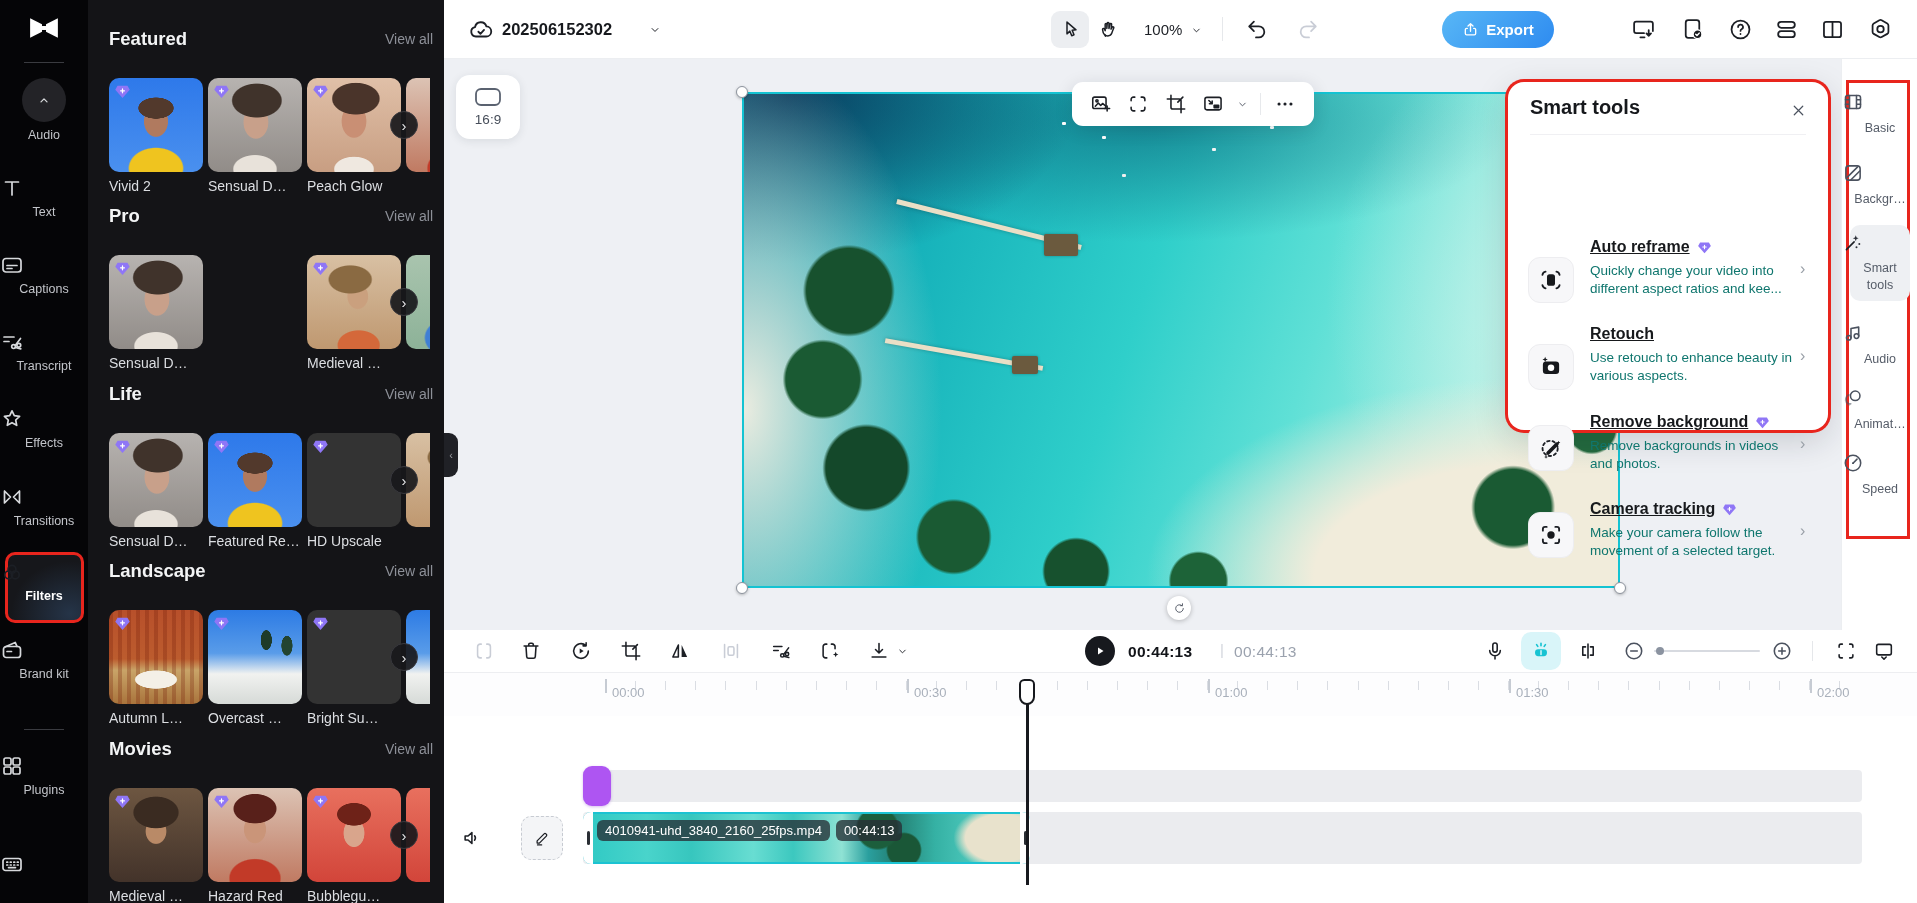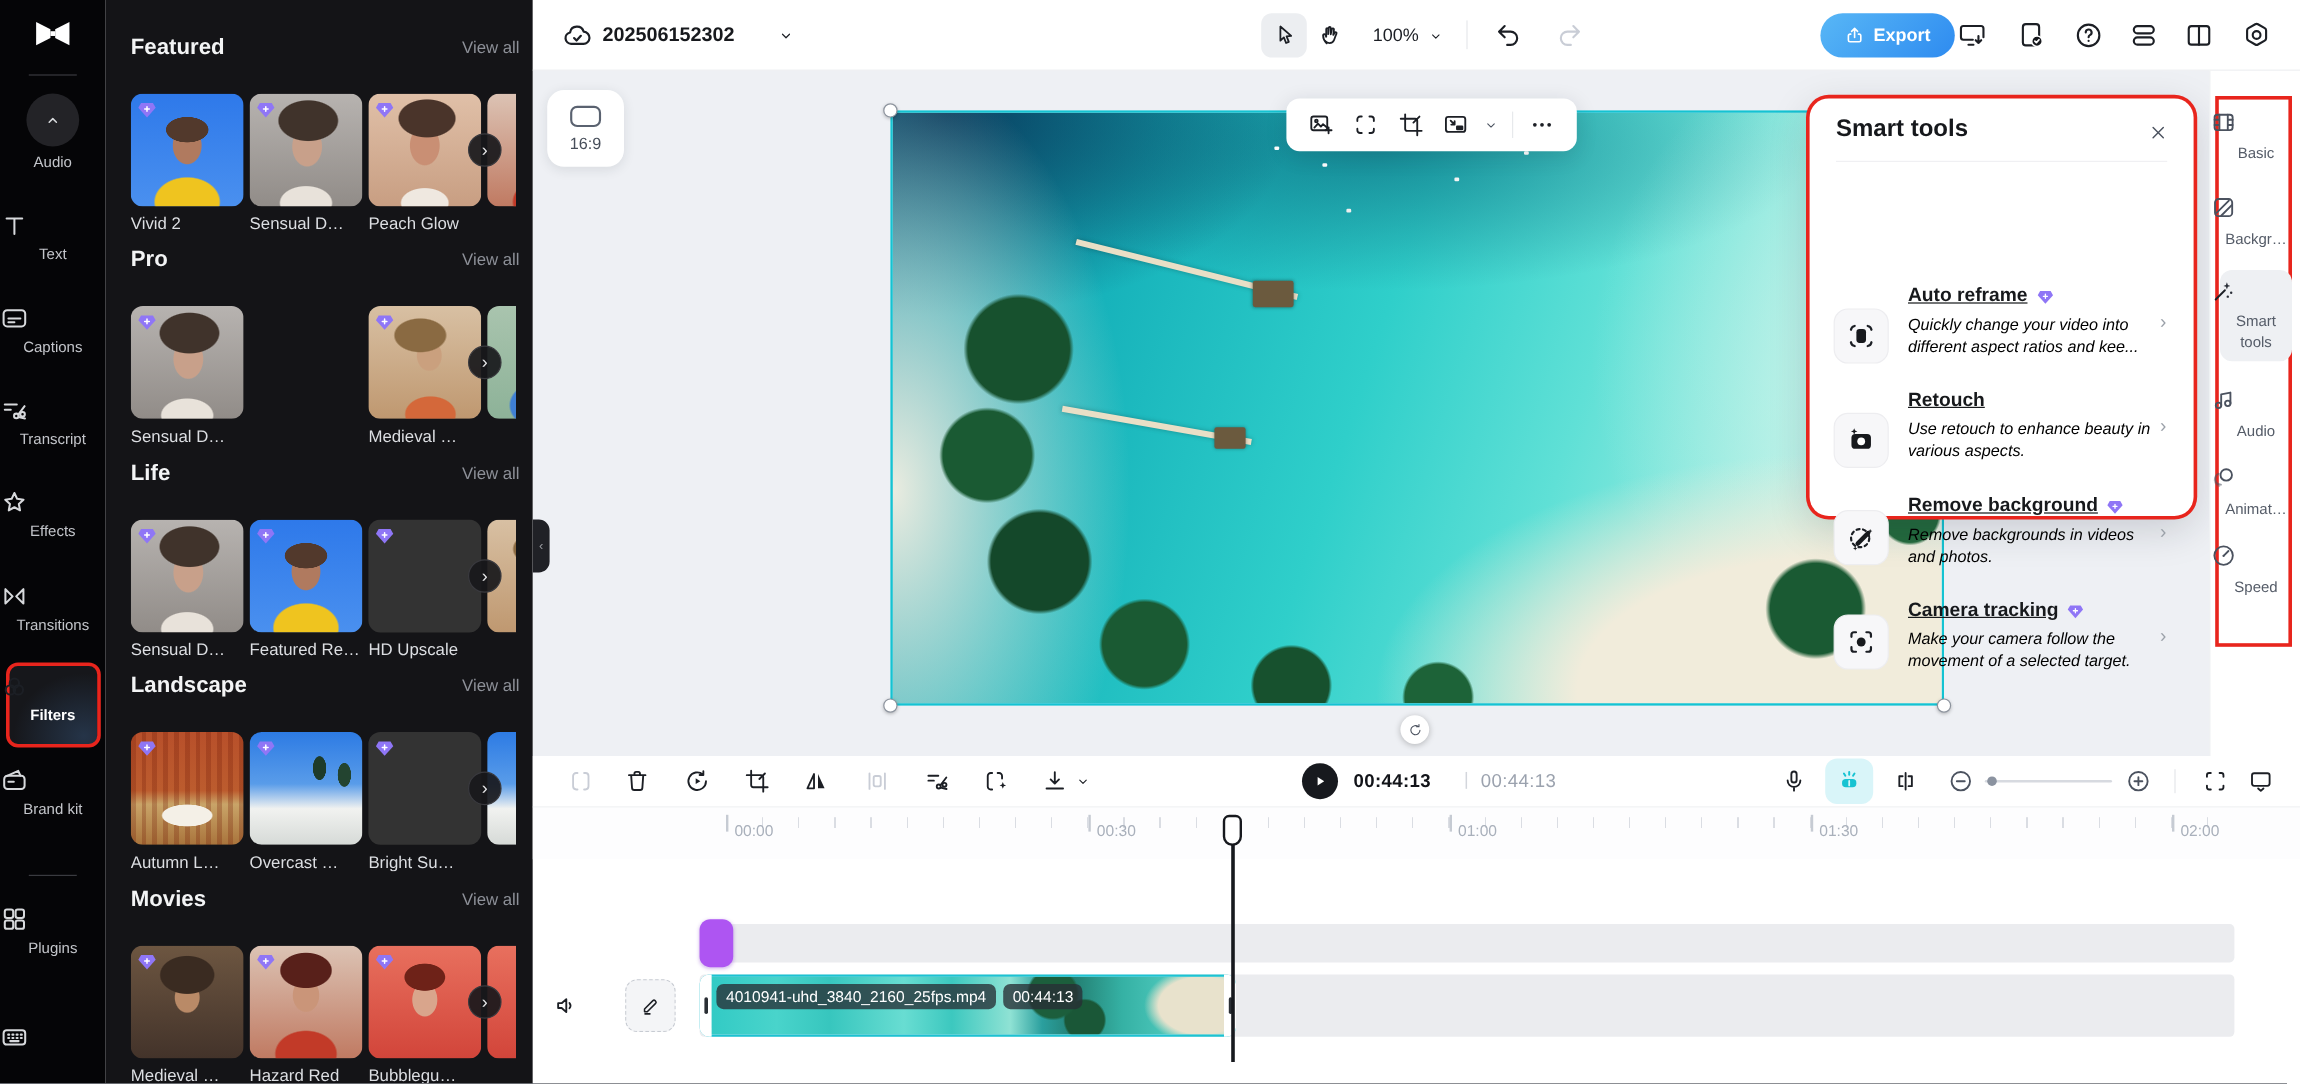--- a/index.html
+++ b/index.html
@@ -95,21 +95,21 @@
   .t-bubblegum{background:
     radial-gradient(ellipse 30px 20px at 50% 28%, #6e2218 0 55%, rgba(110,34,24,0) 58%),
     radial-gradient(ellipse 18px 24px at 50% 48%, #d9a58c 0 56%, rgba(217,165,140,0) 60%),
     linear-gradient(180deg,#e8705e 0%,#d2453a 100%);}
 
   
   .topbar{left:444px;top:0;width:1573px;height:59px;background:#ffffff;border-bottom:1px solid #eceef1;box-sizing:border-box;}
   .projname{font-size:16.5px;font-weight:bold;color:#17191d;}
   .toolpill{background:#eceef1;border-radius:9px;}
   .zoomtxt{font-size:15px;color:#1c1f25;}
-  .exportbtn{left:1073px;top:11px;width:112px;height:37px;border-radius:19px;border:none;cursor:pointer;
+  .exportbtn{left:998px;top:11px;width:112px;height:37px;border-radius:19px;border:none;cursor:pointer;
      background:linear-gradient(135deg,#58b7f6 0%,#2e8bf0 100%);display:flex;align-items:center;justify-content:center;gap:7px;}
   .exportbtn span{color:#fff;font-size:15px;font-weight:bold;}
 
   
   .canvas{left:444px;top:59px;width:1397px;height:571px;background:#eef0f4;}
   .ratiochip{left:12px;top:16px;width:64px;height:64px;background:#fff;border-radius:14px;
      box-shadow:0 2px 10px rgba(25,35,50,.10);display:flex;flex-direction:column;align-items:center;justify-content:center;gap:5px;cursor:pointer;}
   .ratiochip .lbl{font-size:13.5px;color:#474e5a;}
   .collapsetab{left:0;top:374px;width:14px;height:44px;background:#202126;border-radius:0 9px 9px 0;
      display:flex;align-items:center;justify-content:center;color:#9a9ca1;font-size:11px;cursor:pointer;}
@@ -147,21 +147,21 @@
   
   .stpopup{left:1508px;top:82px;width:320px;height:348px;background:#fff;border-radius:16px;
      box-shadow:0 0 0 3px #e8251d, 0 10px 34px rgba(20,30,45,.18);}
   .sttitle{position:absolute;left:22px;top:14px;font-size:20px;font-weight:bold;color:#16181c;}
   .stclose{position:absolute;right:18px;top:16px;width:24px;height:24px;display:flex;align-items:center;justify-content:center;cursor:pointer;}
   .stdiv{position:absolute;left:22px;right:22px;top:52px;height:1px;background:#f0f0f3;}
   .strow{position:absolute;left:0;width:320px;height:80px;cursor:pointer;}
   .sttile{position:absolute;left:20px;width:46px;height:46px;border-radius:12px;background:#f7f7f9;border:1px solid #ededf0;
      display:flex;align-items:center;justify-content:center;box-sizing:border-box;}
   .stname{position:absolute;left:82px;font-size:16px;font-weight:bold;color:#17191c;display:flex;align-items:center;gap:7px;text-decoration:underline;}
-  .stdesc{position:absolute;left:82px;width:206px;font-size:13.5px;line-height:18px;color:#000000;font-style:italic;}
+  .stdesc{position:absolute;left:82px;width:206px;font-size:13.5px;line-height:18px;color:#0f766e;}
   .stchev{position:absolute;left:292px;color:#9aa0a8;font-size:16px;}
 
   
   .rrail{left:1841px;top:59px;width:76px;height:571px;background:#fff;border-left:1px solid #eceef1;box-sizing:border-box;}
   .rbox{left:4px;top:21px;width:64px;height:459px;border:3px solid #e8251d;box-sizing:border-box;}
   .rtool{left:0;width:76px;text-align:center;cursor:pointer;}
   .rtool .nicon{width:22px;height:22px;}
   .rlabel{display:block;font-size:12.5px;color:#555c68;line-height:17px;}
   .rpill{left:8px;top:166px;width:60px;height:76px;background:#eef0f3;border-radius:10px;}
 

